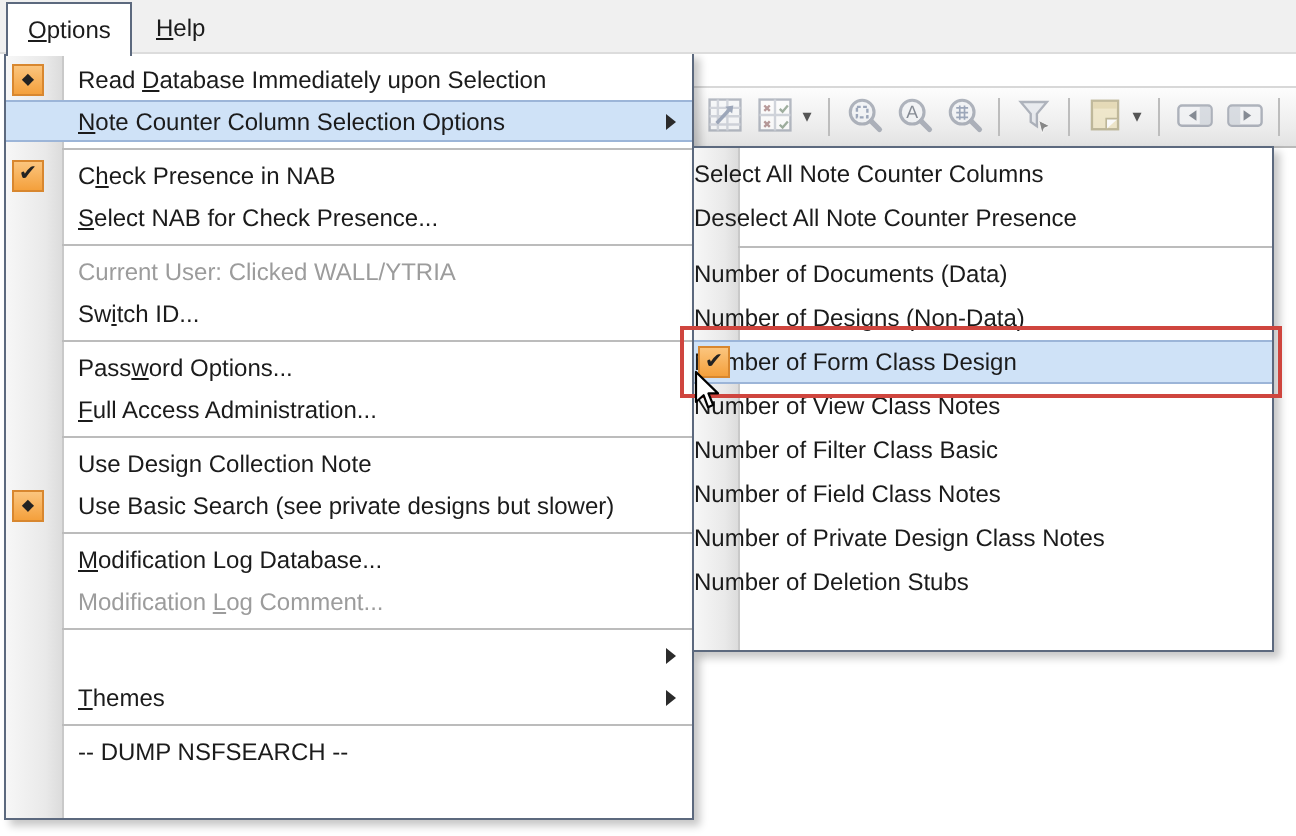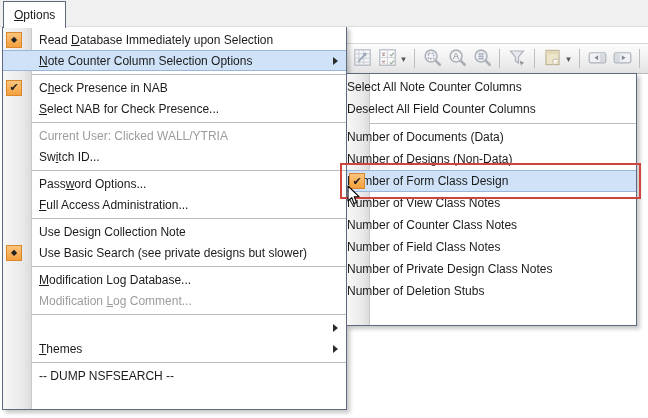--- a/index.html
+++ b/index.html
@@ -59,20 +59,23 @@
   #cursor{position:absolute;left:347px;top:185px;z-index:7;}
 </style>
 </head>
 <body>
 
 <div id="screen">
   <div class="menubar">
       <div class="menu-tab open" style="left: 3px;">
         <span class="lbl"><u>O</u>ptions</span>
       </div>
+      <div class="menu-tab" style="left: 68px;">
+        <span class="lbl"><u>H</u>elp</span>
+      </div>
     </div>
   <div class="toolbar">
       <div class="tbtn disabled">
         <span><svg viewBox="0 0 16 16">
             <rect x="1.5" y="1.5" width="13" height="13" fill="#f4f7fb" stroke="#8593ad"></rect>
             <path d="M1.5 5h13M1.5 8.5h13M1.5 12h13M5 1.5v13M9 1.5v13" stroke="#b6c0d4" fill="none"></path>
             <path d="M4.5 11.5L10.5 5" stroke="#5b79b0" stroke-width="1.5" fill="none"></path>
             <path d="M11.5 4l-3.4.5 2.9 2.9z" fill="#5b79b0"></path>
           </svg></span>
       </div>
@@ -228,40 +231,40 @@
       </div>
   </div>
 
   <div id="note-counter-submenu" class="menu-panel">
     <div class="gutter"></div>
     <div class="items">
         <div class="mi">
           <span class="lbl">Select All Note Counter Columns</span>
         </div>
         <div class="mi">
-          <span class="lbl">Deselect All Field Counter Columns</span>
+          <span class="lbl">Deselect All Note Counter Presence</span>
         </div>
         <div class="msep">
           <div class="line"></div>
         </div>
         <div class="mi">
           <span class="lbl">Number of Documents (Data)</span>
         </div>
         <div class="mi">
           <span class="lbl">Number of Designs (Non-Data)</span>
         </div>
         <div class="mi highlight">
           <span class="marker check">✔</span>
           <span class="lbl">Number of Form Class Design</span>
         </div>
         <div class="mi">
           <span class="lbl">Number of View Class Notes</span>
         </div>
         <div class="mi">
-          <span class="lbl">Number of Counter Class Notes</span>
+          <span class="lbl">Number of Filter Class Basic</span>
         </div>
         <div class="mi">
           <span class="lbl">Number of Field Class Notes</span>
         </div>
         <div class="mi">
           <span class="lbl">Number of Private Design Class Notes</span>
         </div>
         <div class="mi">
           <span class="lbl">Number of Deletion Stubs</span>
         </div>

